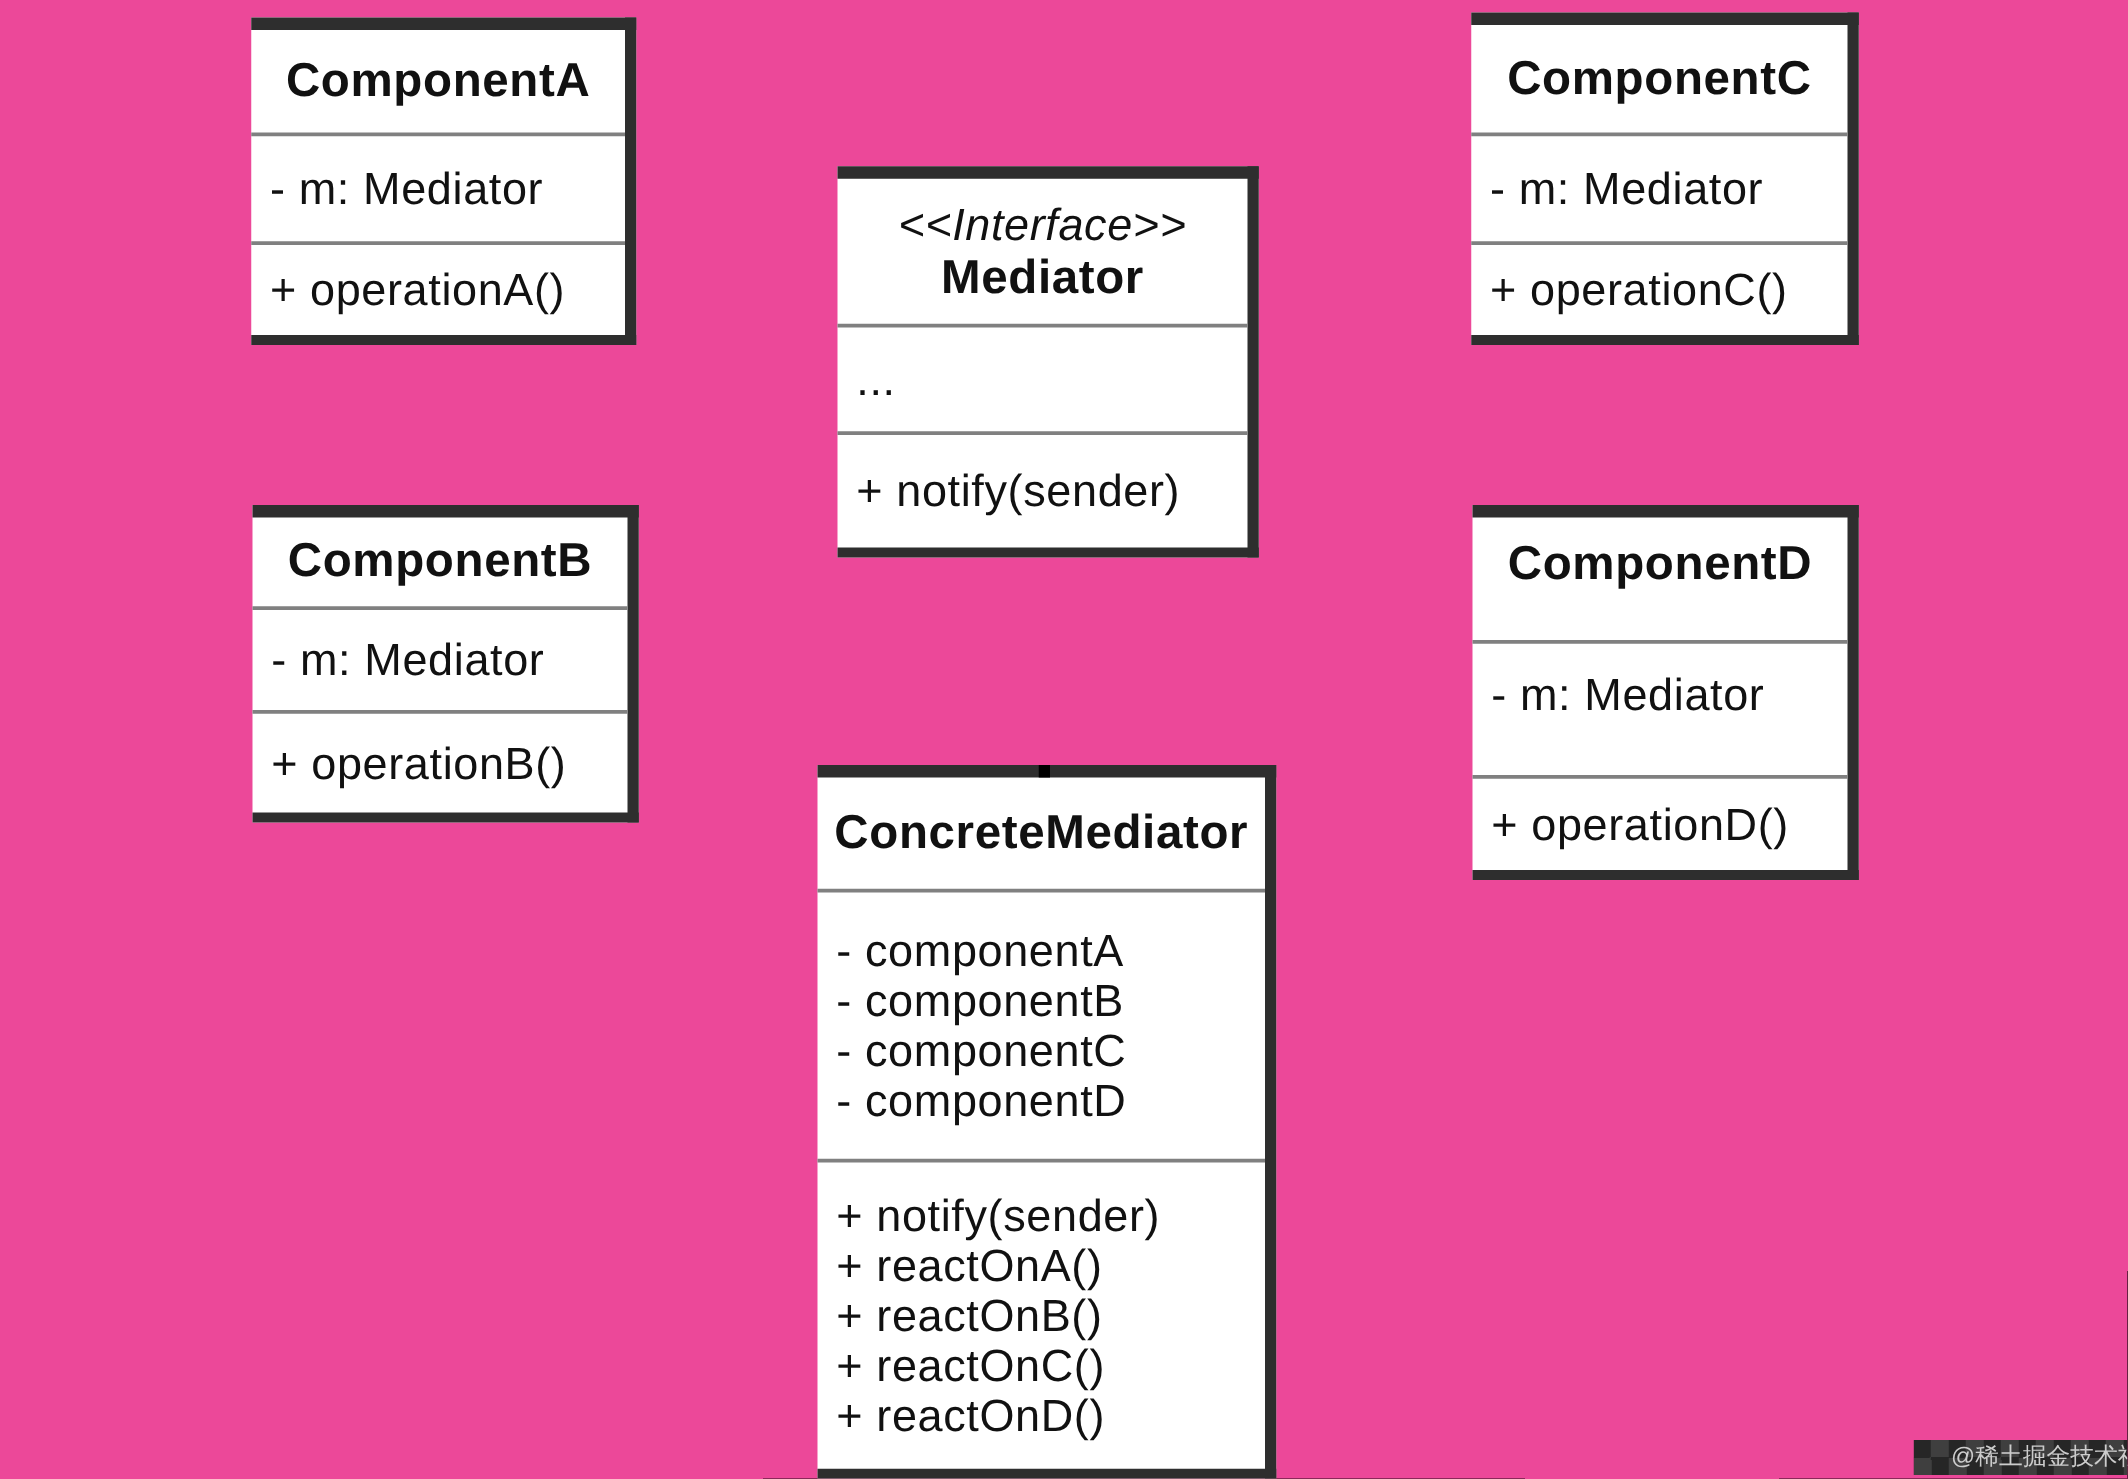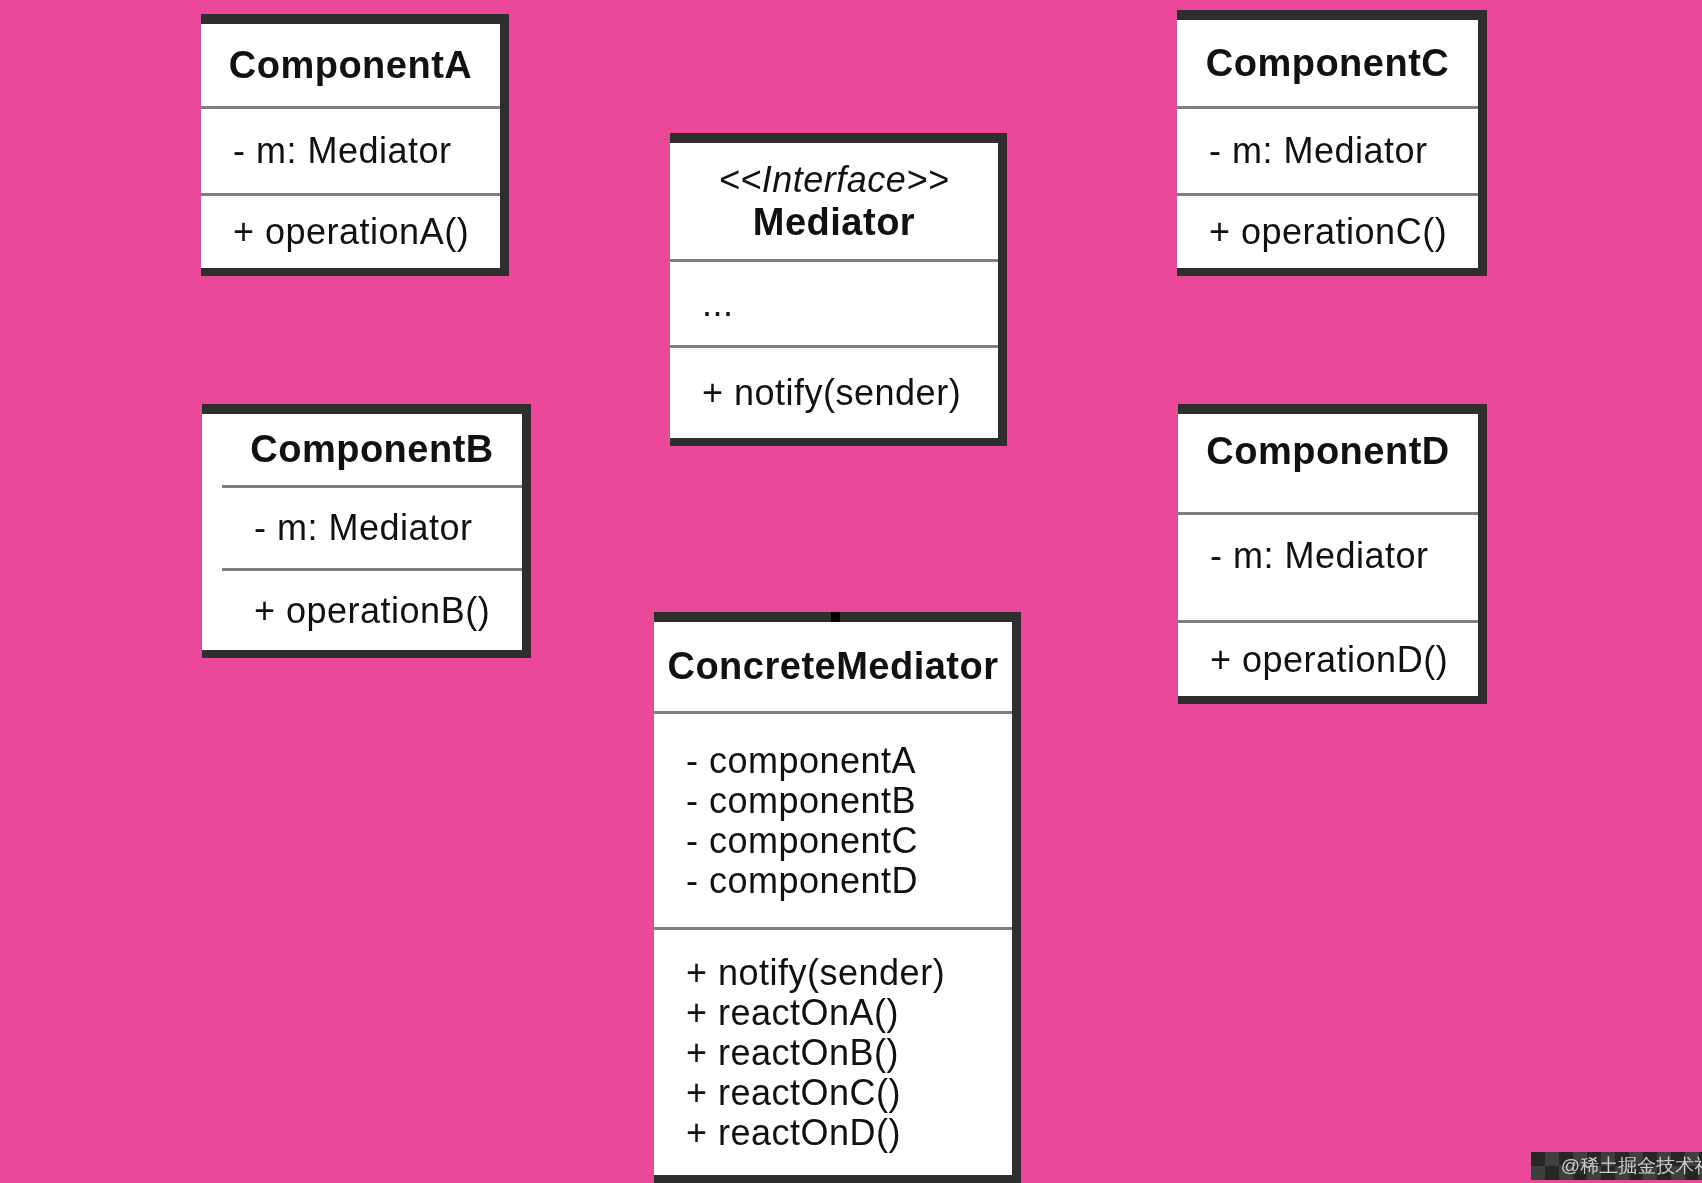--- a/index.html
+++ b/index.html
@@ -53,29 +53,28 @@
     display: flex;
     flex-direction: column;
     justify-content: center;
     padding-left: 15px;
     font-size: 36px;
   }
   .line {
     line-height: 40px;
     white-space: nowrap;
     letter-spacing: 0.5px;
-    margin-left: 17px;
   }
   
   #box-component-a { left: 201px; top: 14px;  width: 299px; }
   #box-component-a .r1 { height: 82px; }  
   #box-component-a .r2 { height: 87px; }
   #box-component-a .r3 { height: 75px; }
 
-  #box-component-b { left: 202px; top: 404px; width: 300px; padding-left: 20px; }
+  #box-component-b { left: 202px; top: 404px; width: 300px; }
   #box-component-b .r1 { height: 71px; }
   #box-component-b .r2 { height: 83px; }
   #box-component-b .r3 { height: 82px; }
 
   #box-component-c { left: 1177px; top: 10px; width: 301px; }
   #box-component-c .r1 { height: 86px; }
   #box-component-c .r2 { height: 87px; }
   #box-component-c .r3 { height: 75px; }
 
   #box-component-d { left: 1178px; top: 404px; width: 300px; gap: 23px; }

